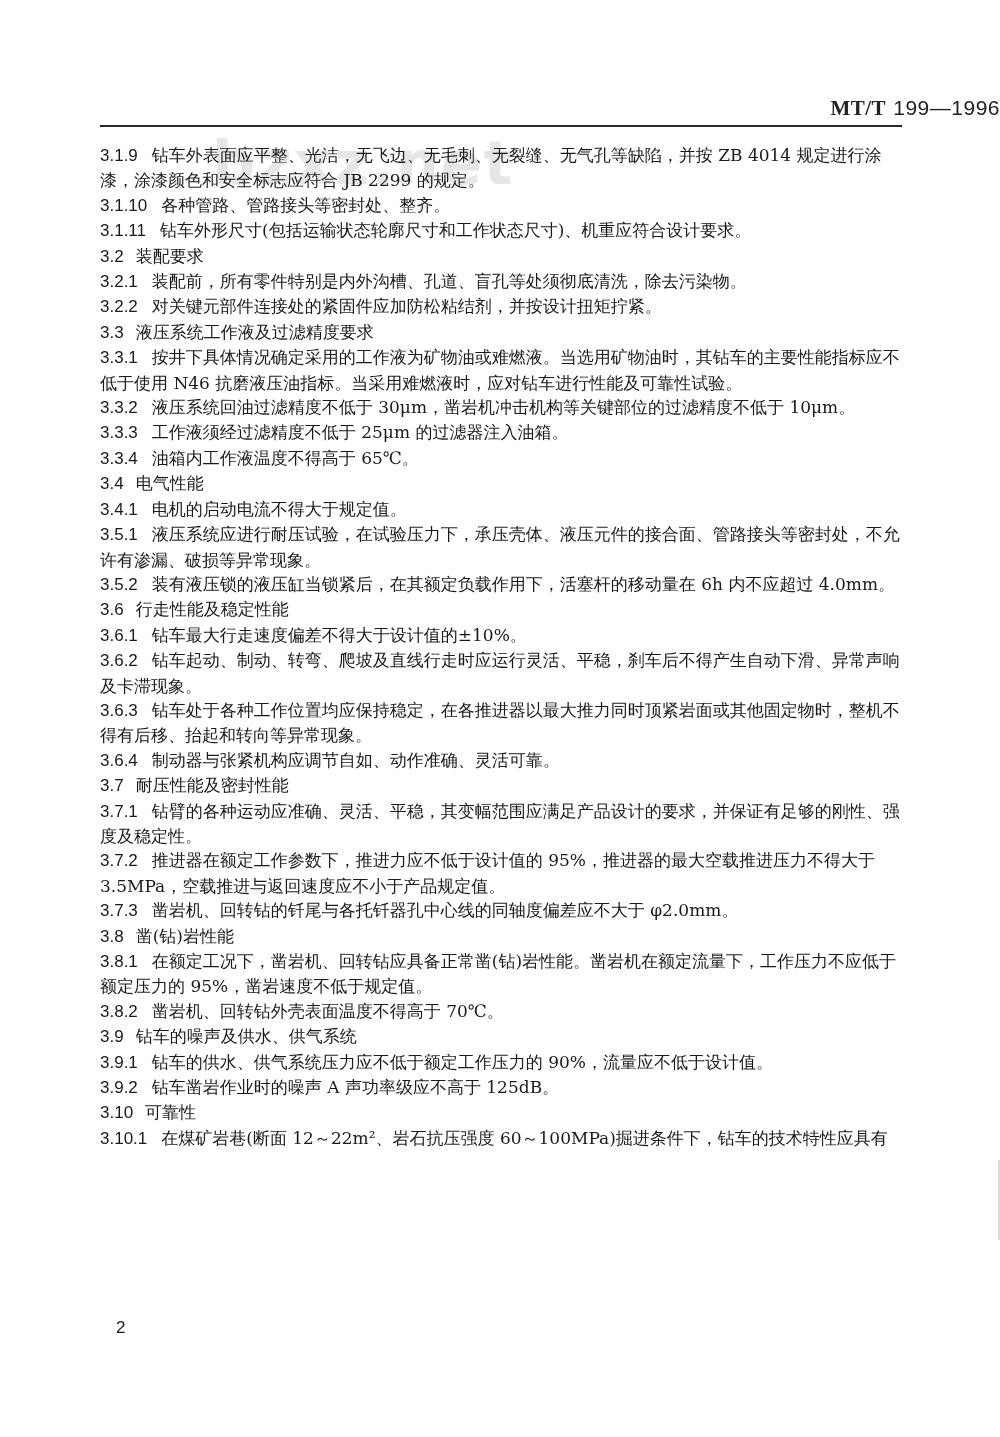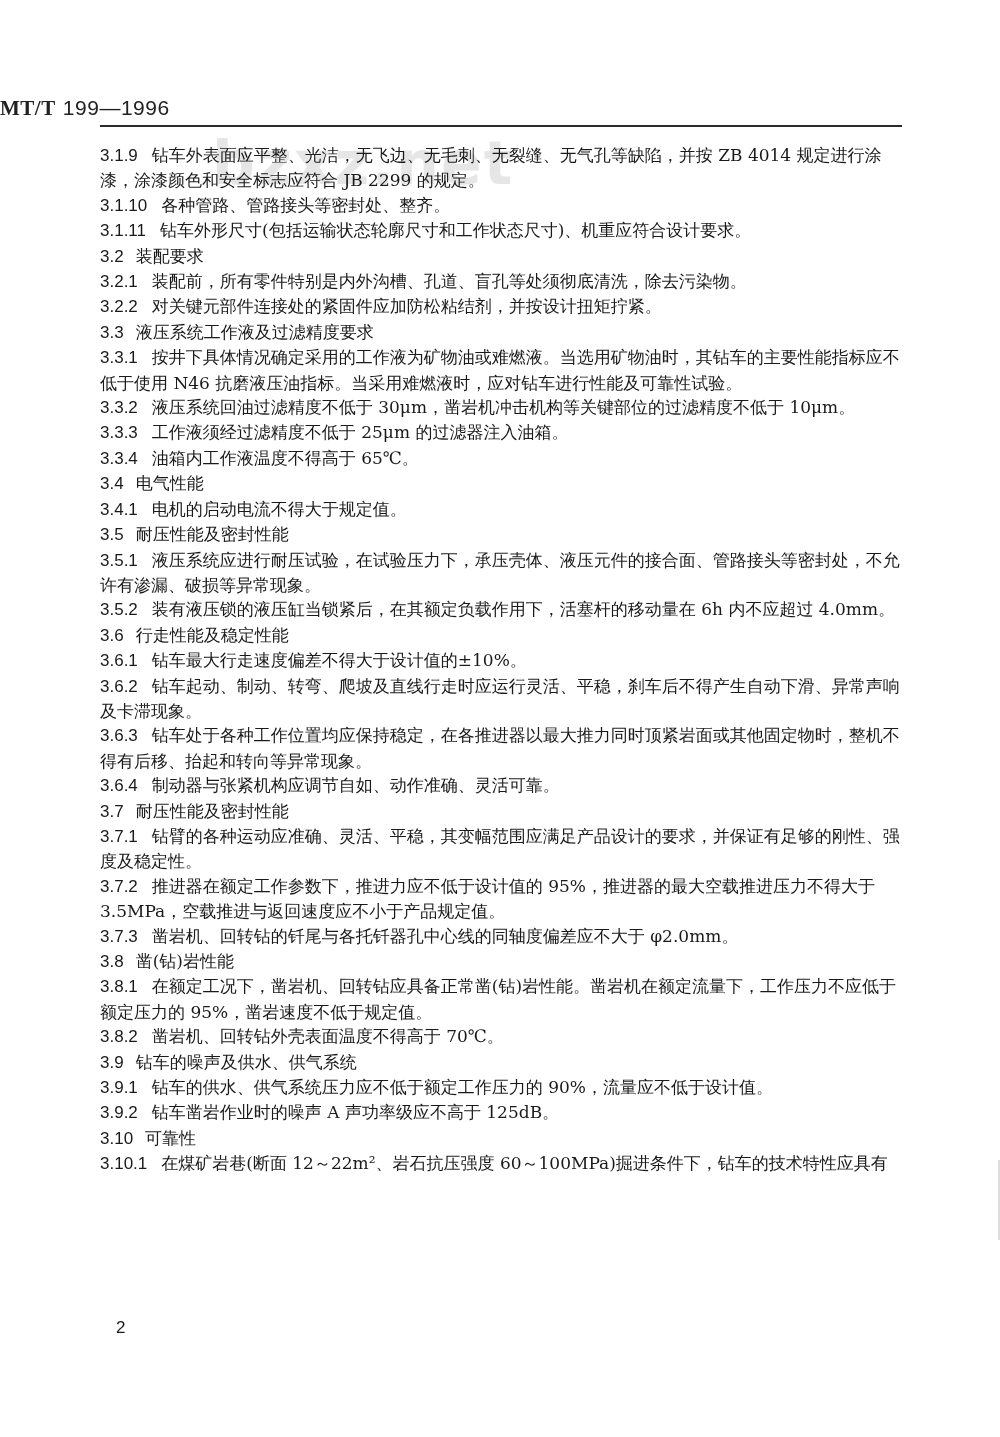--- a/index.html
+++ b/index.html
@@ -2,21 +2,21 @@
 <html><head>
   <meta charset="utf-8">
   <style>
     html, body { margin: 0; padding: 0; }
     body {
       width: 1000px; height: 1437px; background: #ffffff; position: relative; overflow: hidden;
       font-family: "DejaVu Serif", "Liberation Serif", serif; color: #1a1a1a;
     }
     .page { position: absolute; left: 0; top: 0; width: 1000px; height: 1437px; }
     .header {
-      position: absolute; top: 96px; left: 0; width: 1000px; text-align: left;
+      position: absolute; top: 96px; left: 0; width: 1000px; text-align: right;
       font-size: 21px; letter-spacing: 0.5px; color: #222;
     }
     .header .code-prefix { font-family: "Liberation Serif", serif; font-weight: bold; }
     .header .code-num { font-family: "Liberation Sans", sans-serif; }
     .rule {
       position: absolute; top: 125px; left: 100px; width: 802px; height: 2px; background: #2a2a2a;
     }
     .watermark {
       position: absolute; top: 128px; left: 212px; font-family: "DejaVu Sans", sans-serif;
       font-size: 60px; font-weight: bold; color: #e6e6e6; letter-spacing: 2px; z-index: 0;
@@ -55,21 +55,20 @@
       <p class="para heading"><span class="num">3.2</span><span class="text">装配要求</span></p>
       <p class="para clause"><span class="num">3.2.1</span><span class="text">装配前，所有零件特别是内外沟槽、孔道、盲孔等处须彻底清洗，除去污染物。</span></p>
       <p class="para clause"><span class="num">3.2.2</span><span class="text">对关键元部件连接处的紧固件应加防松粘结剂，并按设计扭矩拧紧。</span></p>
       <p class="para heading"><span class="num">3.3</span><span class="text">液压系统工作液及过滤精度要求</span></p>
       <p class="para clause"><span class="num">3.3.1</span><span class="text">按井下具体情况确定采用的工作液为矿物油或难燃液。当选用矿物油时，其钻车的主要性能指标应不低于使用 N46 抗磨液压油指标。当采用难燃液时，应对钻车进行性能及可靠性试验。</span></p>
       <p class="para clause"><span class="num">3.3.2</span><span class="text">液压系统回油过滤精度不低于 30μm，凿岩机冲击机构等关键部位的过滤精度不低于 10μm。</span></p>
       <p class="para clause"><span class="num">3.3.3</span><span class="text">工作液须经过滤精度不低于 25μm 的过滤器注入油箱。</span></p>
       <p class="para clause"><span class="num">3.3.4</span><span class="text">油箱内工作液温度不得高于 65℃。</span></p>
       <p class="para heading"><span class="num">3.4</span><span class="text">电气性能</span></p>
       <p class="para clause"><span class="num">3.4.1</span><span class="text">电机的启动电流不得大于规定值。</span></p>
-      <p class="para heading"><span class="num">3.5</span><span class="text">耐压性能及密封性能</span></p>
       <p class="para clause"><span class="num">3.5.1</span><span class="text">液压系统应进行耐压试验，在试验压力下，承压壳体、液压元件的接合面、管路接头等密封处，不允许有渗漏、破损等异常现象。</span></p>
       <p class="para clause"><span class="num">3.5.2</span><span class="text">装有液压锁的液压缸当锁紧后，在其额定负载作用下，活塞杆的移动量在 6h 内不应超过 4.0mm。</span></p>
       <p class="para heading"><span class="num">3.6</span><span class="text">行走性能及稳定性能</span></p>
       <p class="para clause"><span class="num">3.6.1</span><span class="text">钻车最大行走速度偏差不得大于设计值的±10%。</span></p>
       <p class="para clause"><span class="num">3.6.2</span><span class="text">钻车起动、制动、转弯、爬坡及直线行走时应运行灵活、平稳，刹车后不得产生自动下滑、异常声响及卡滞现象。</span></p>
       <p class="para clause"><span class="num">3.6.3</span><span class="text">钻车处于各种工作位置均应保持稳定，在各推进器以最大推力同时顶紧岩面或其他固定物时，整机不得有后移、抬起和转向等异常现象。</span></p>
       <p class="para clause"><span class="num">3.6.4</span><span class="text">制动器与张紧机构应调节自如、动作准确、灵活可靠。</span></p>
       <p class="para heading"><span class="num">3.7</span><span class="text">耐压性能及密封性能</span></p>
       <p class="para clause"><span class="num">3.7.1</span><span class="text">钻臂的各种运动应准确、灵活、平稳，其变幅范围应满足产品设计的要求，并保证有足够的刚性、强度及稳定性。</span></p>
       <p class="para clause"><span class="num">3.7.2</span><span class="text">推进器在额定工作参数下，推进力应不低于设计值的 95%，推进器的最大空载推进压力不得大于 3.5MPa，空载推进与返回速度应不小于产品规定值。</span></p>

